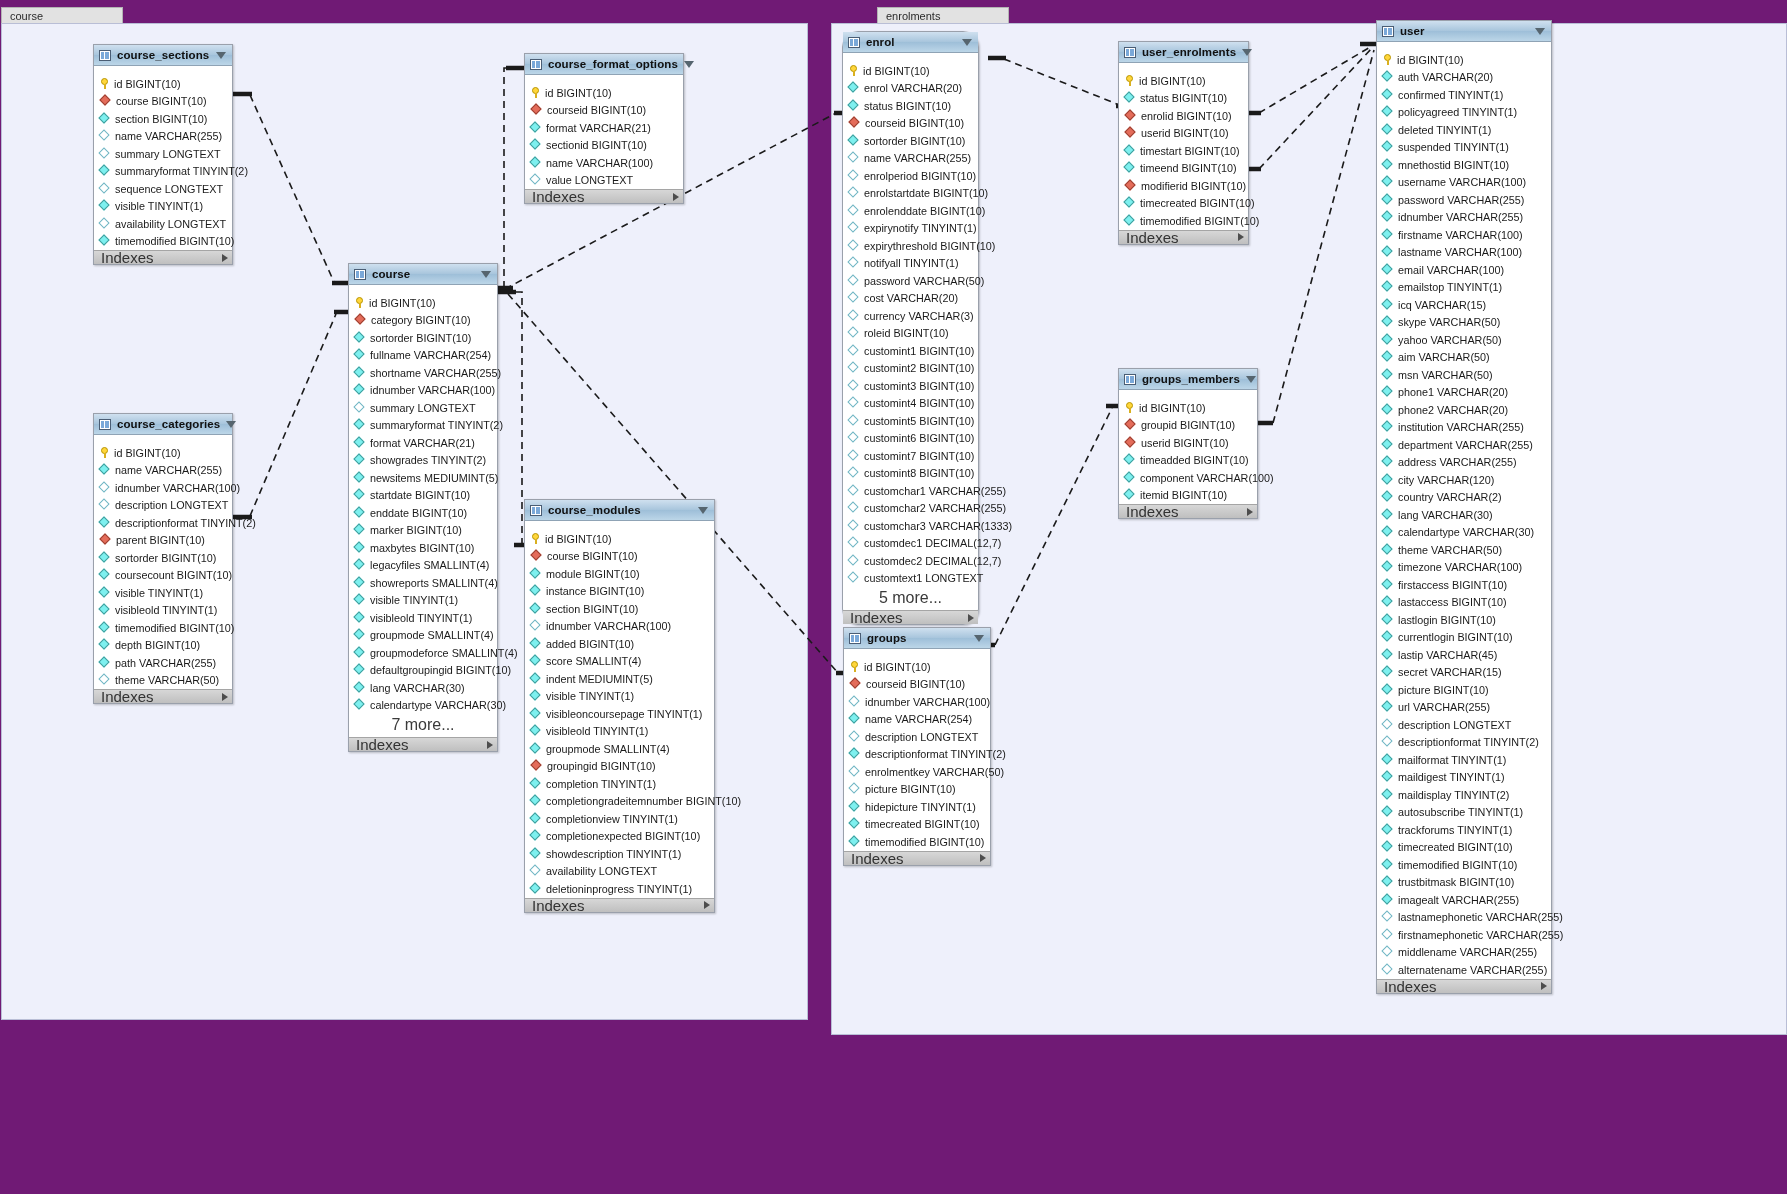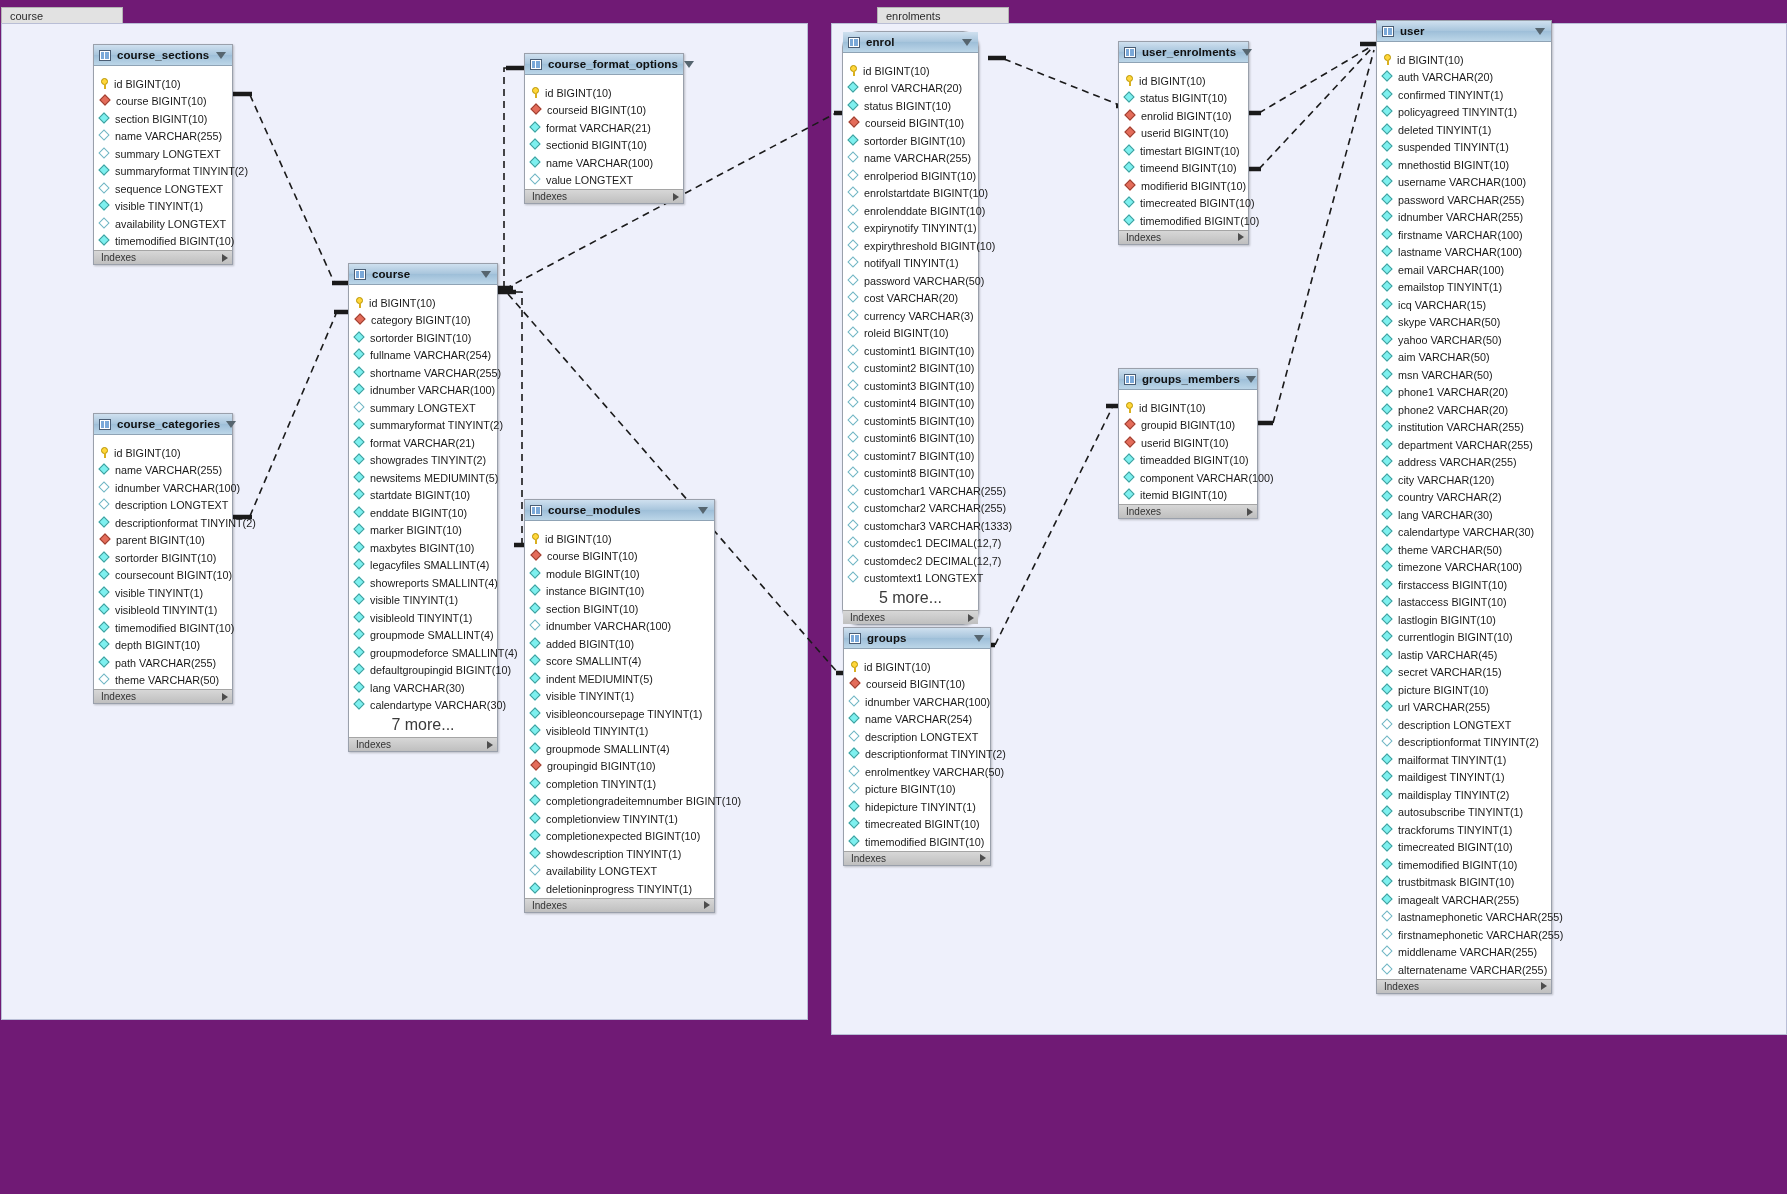--- a/index.html
+++ b/index.html
@@ -37,21 +37,21 @@
   .gl.key:after{content:"";position:absolute;left:3.5px;top:6px;width:2px;height:5px;background:#d9b020;}
   .gl.fk{width:11px;height:10px;}
   .gl.fk:before{content:"";position:absolute;left:1px;top:0px;width:8px;height:8px;
      background:#e46c5a;border:1px solid #9c3f30;transform:rotate(45deg);box-sizing:border-box;}
   .gl.nn:before{content:"";position:absolute;left:0px;top:0px;width:8px;height:8px;
      background:#7df0ef;border:1px solid #3f9d9c;transform:rotate(45deg);box-sizing:border-box;}
   .gl.nul:before{content:"";position:absolute;left:0px;top:0px;width:8px;height:8px;
      background:#ffffff;border:1px solid #6fb6c4;transform:rotate(45deg);box-sizing:border-box;}
   .more{font-size:16px;color:#3a3a3a;text-align:center;padding:2px 0 3px;}
   .tbl-ftr{height:14px;display:flex;align-items:center;justify-content:space-between;
-     padding:0 4px 0 7px;font-size:10px;color:#333;
+     padding:0 4px 0 7px;font-size:15px;color:#333;
      background:linear-gradient(to bottom,#d7d7d7,#bfbfbf);border-top:1px solid #a5a5a5;
      box-sizing:border-box;}
   .ftr-arrow{width:0;height:0;border-top:4px solid transparent;border-bottom:4px solid transparent;
      border-left:6px solid #4d4d4d;}
 
   
   #wires{position:absolute;left:0;top:0;width:1787px;height:1194px;pointer-events:none;}
   #wires line,#wires path{stroke:#1a1a1a;fill:none;}
   .dash{stroke-width:1.6;stroke-dasharray:7 5;}
   .stub{stroke-width:4.5;stroke-linecap:butt;}

